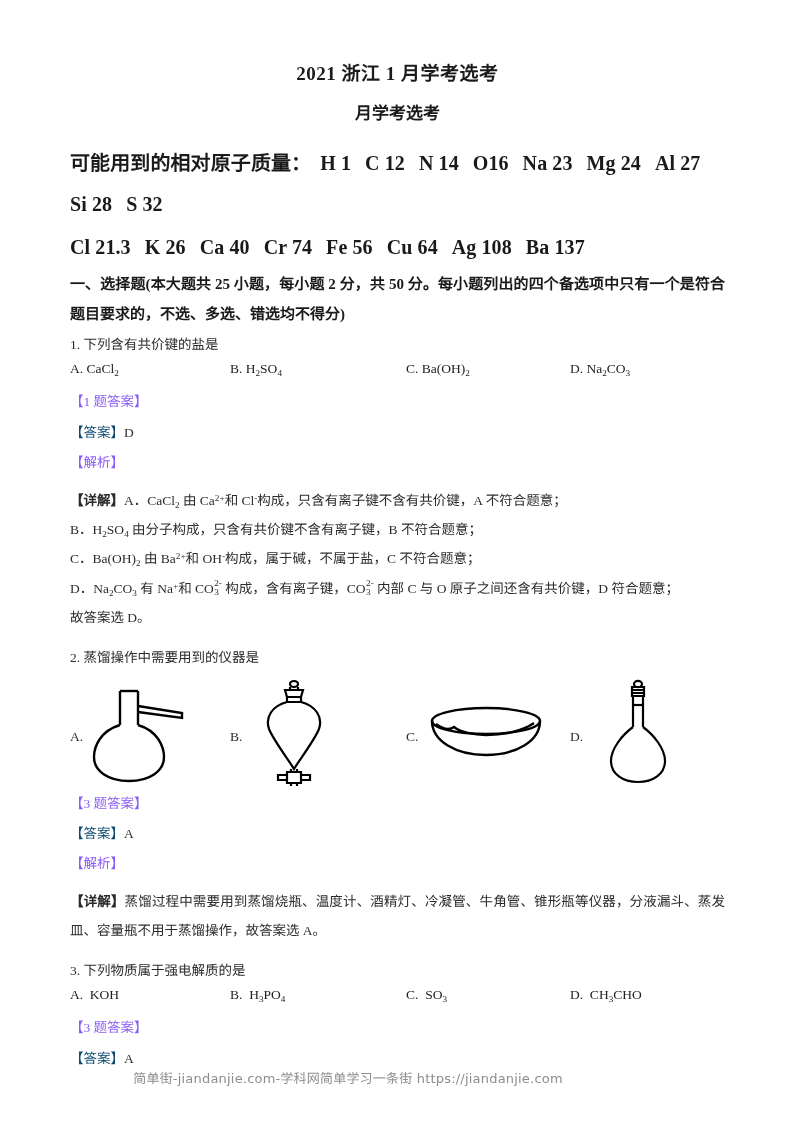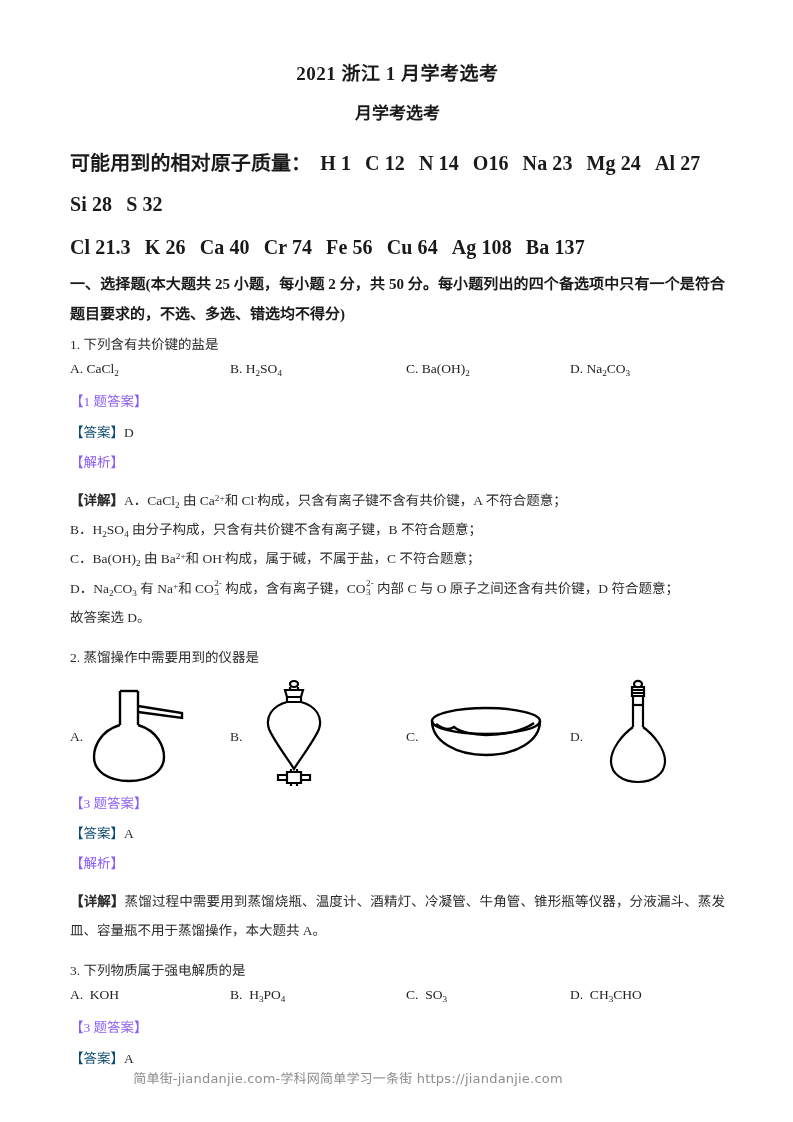--- a/index.html
+++ b/index.html
@@ -296,21 +296,21 @@
 
     <div class="ans-tag">【3 题答案】</div>
     <div class="ans-line">
       <span class="lbl">【答案】</span><span class="val">A</span>
     </div>
     <div class="ans-tag">【解析】</div>
 
     <div class="gap-s"></div>
 
     <div class="detail">
-      <span class="lbl">【详解】</span><span>蒸馏过程中需要用到蒸馏烧瓶、温度计、酒精灯、冷凝管、牛角管、锥形瓶等仪器，分液漏斗、蒸发皿、容量瓶不用于蒸馏操作，本大题共 A。</span>
+      <span class="lbl">【详解】</span><span>蒸馏过程中需要用到蒸馏烧瓶、温度计、酒精灯、冷凝管、牛角管、锥形瓶等仪器，分液漏斗、蒸发皿、容量瓶不用于蒸馏操作，故答案选 A。</span>
     </div>
 
     <div class="gap-m"></div>
 
     <div class="q-stem">3. 下列物质属于强电解质的是</div>
     <div class="options">
       <span class="opt opt-a">A.&nbsp; KOH</span>
       <span class="opt opt-b">B.&nbsp; H<sub>3</sub>PO<sub>4</sub></span>
       <span class="opt opt-c">C.&nbsp; SO<sub>3</sub></span>
       <span class="opt opt-d">D.&nbsp; CH<sub>3</sub>CHO</span>

